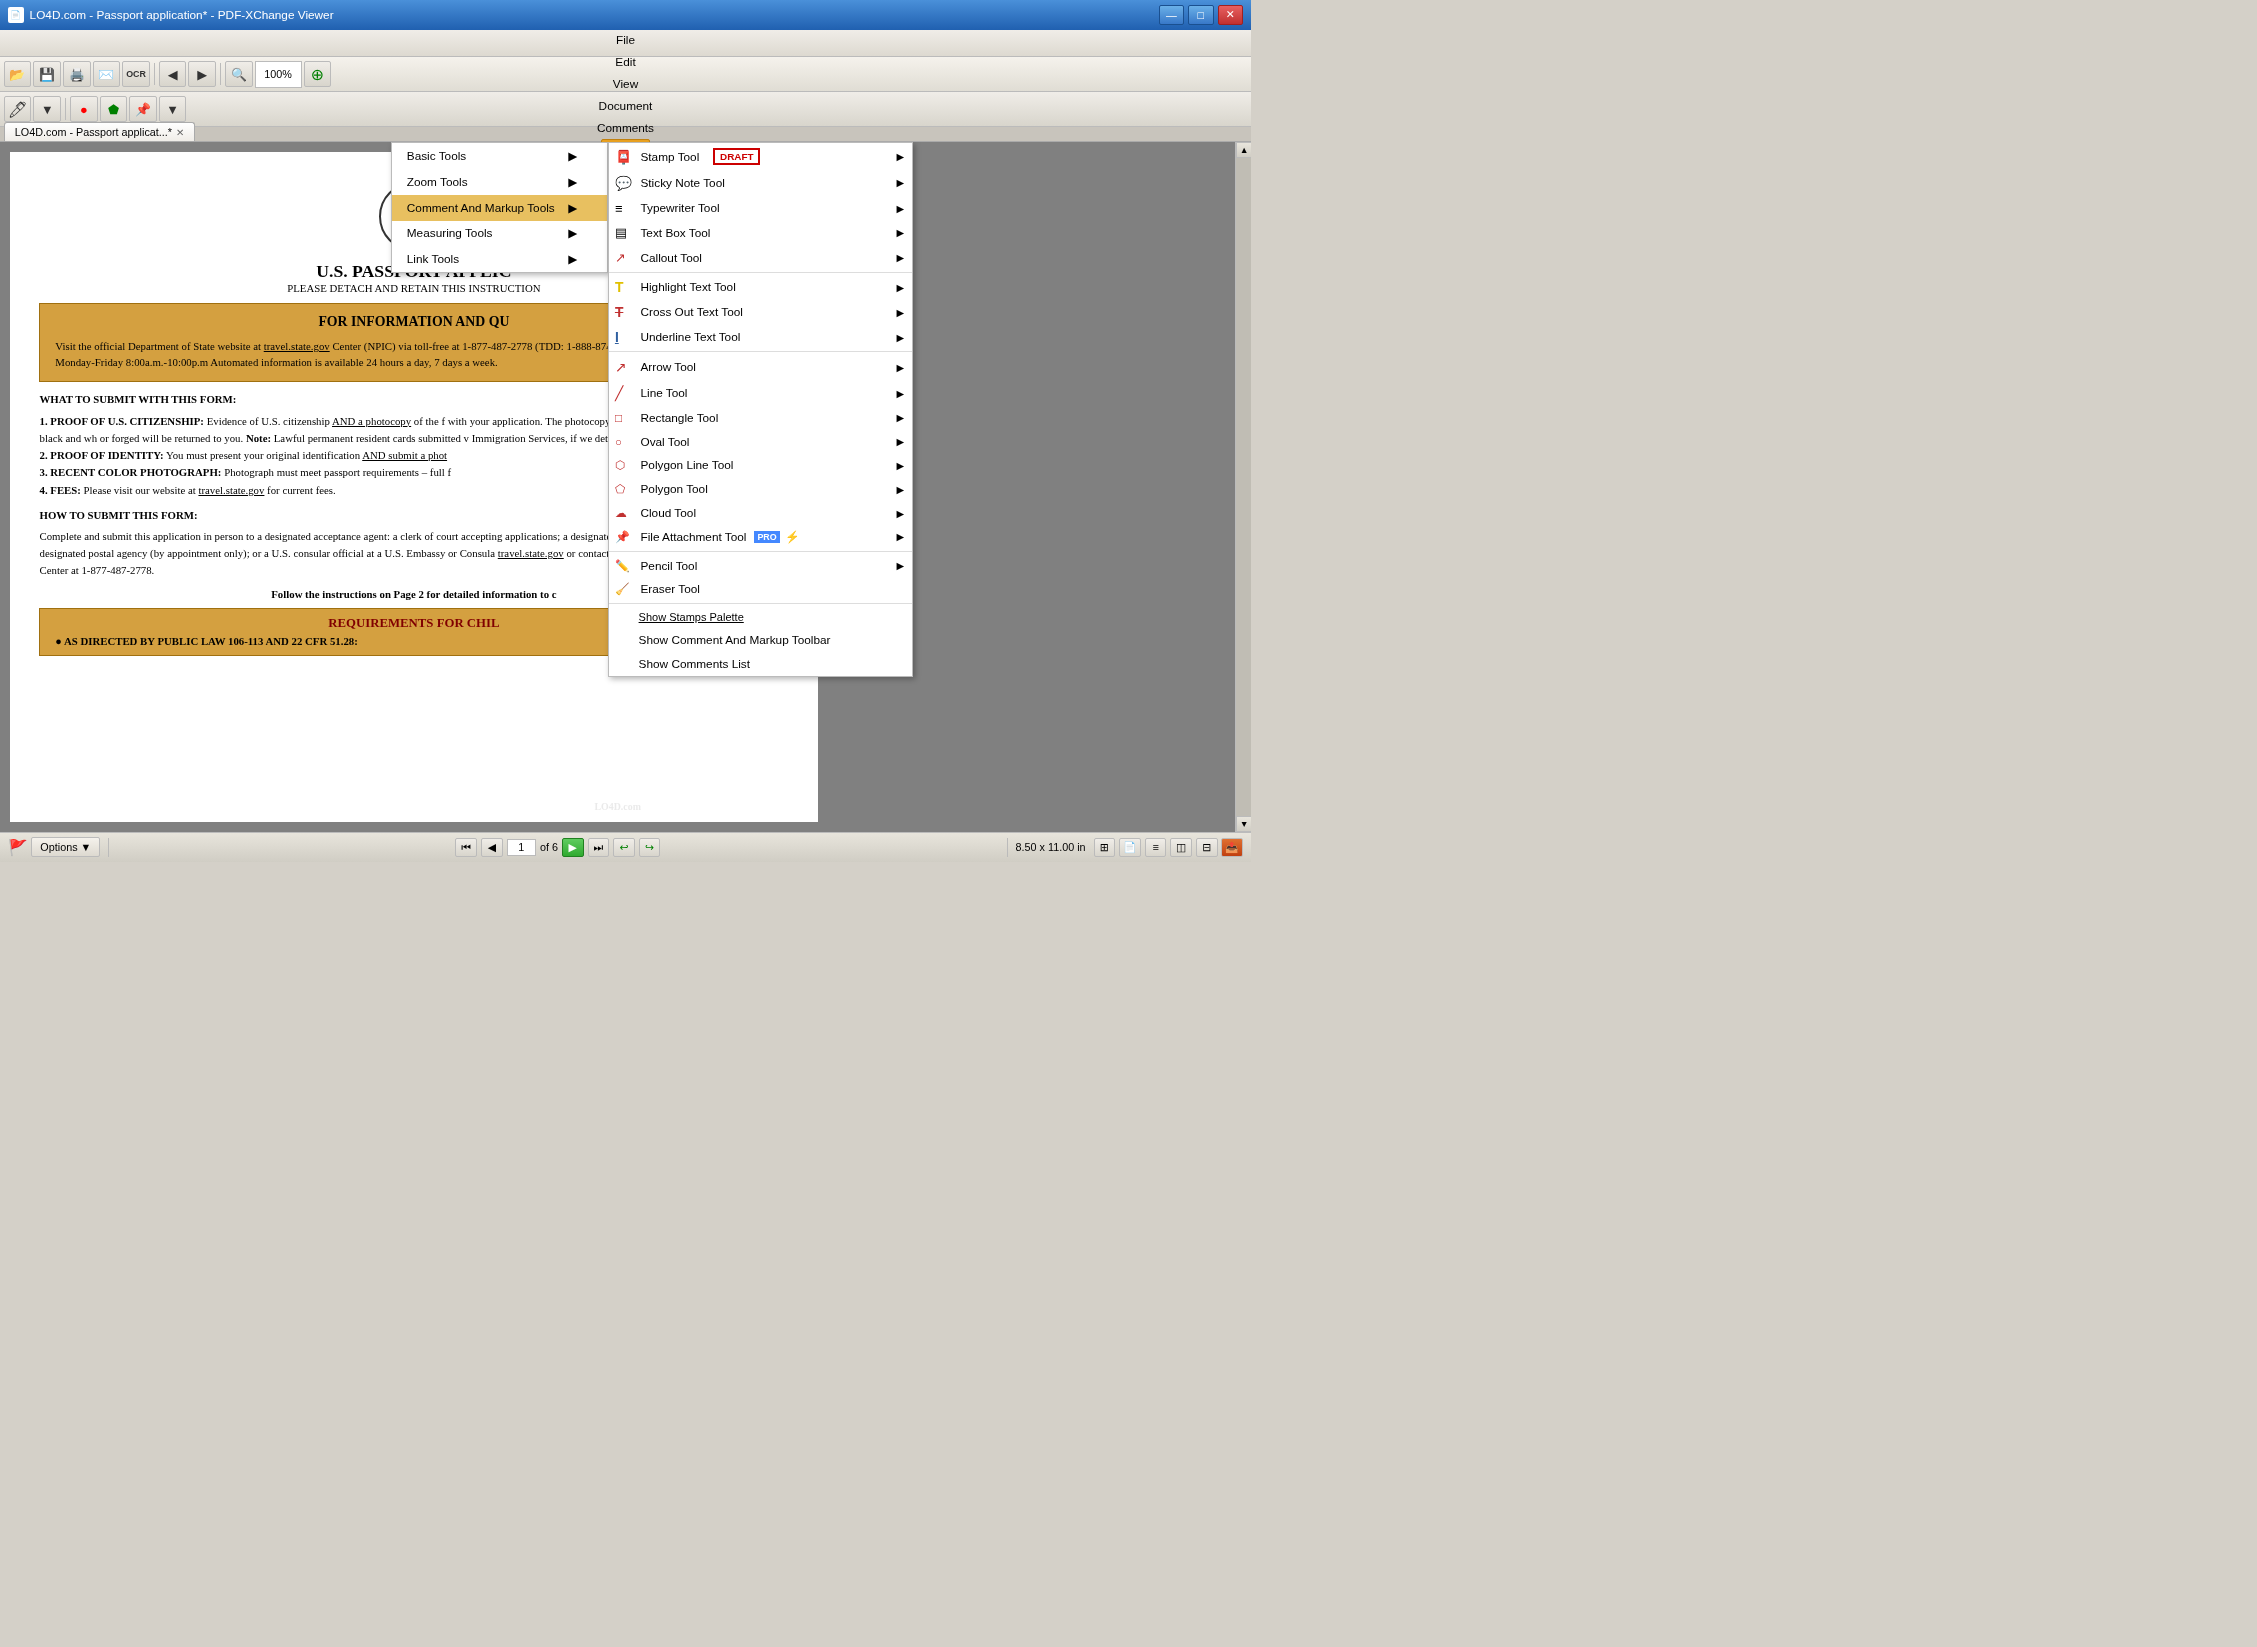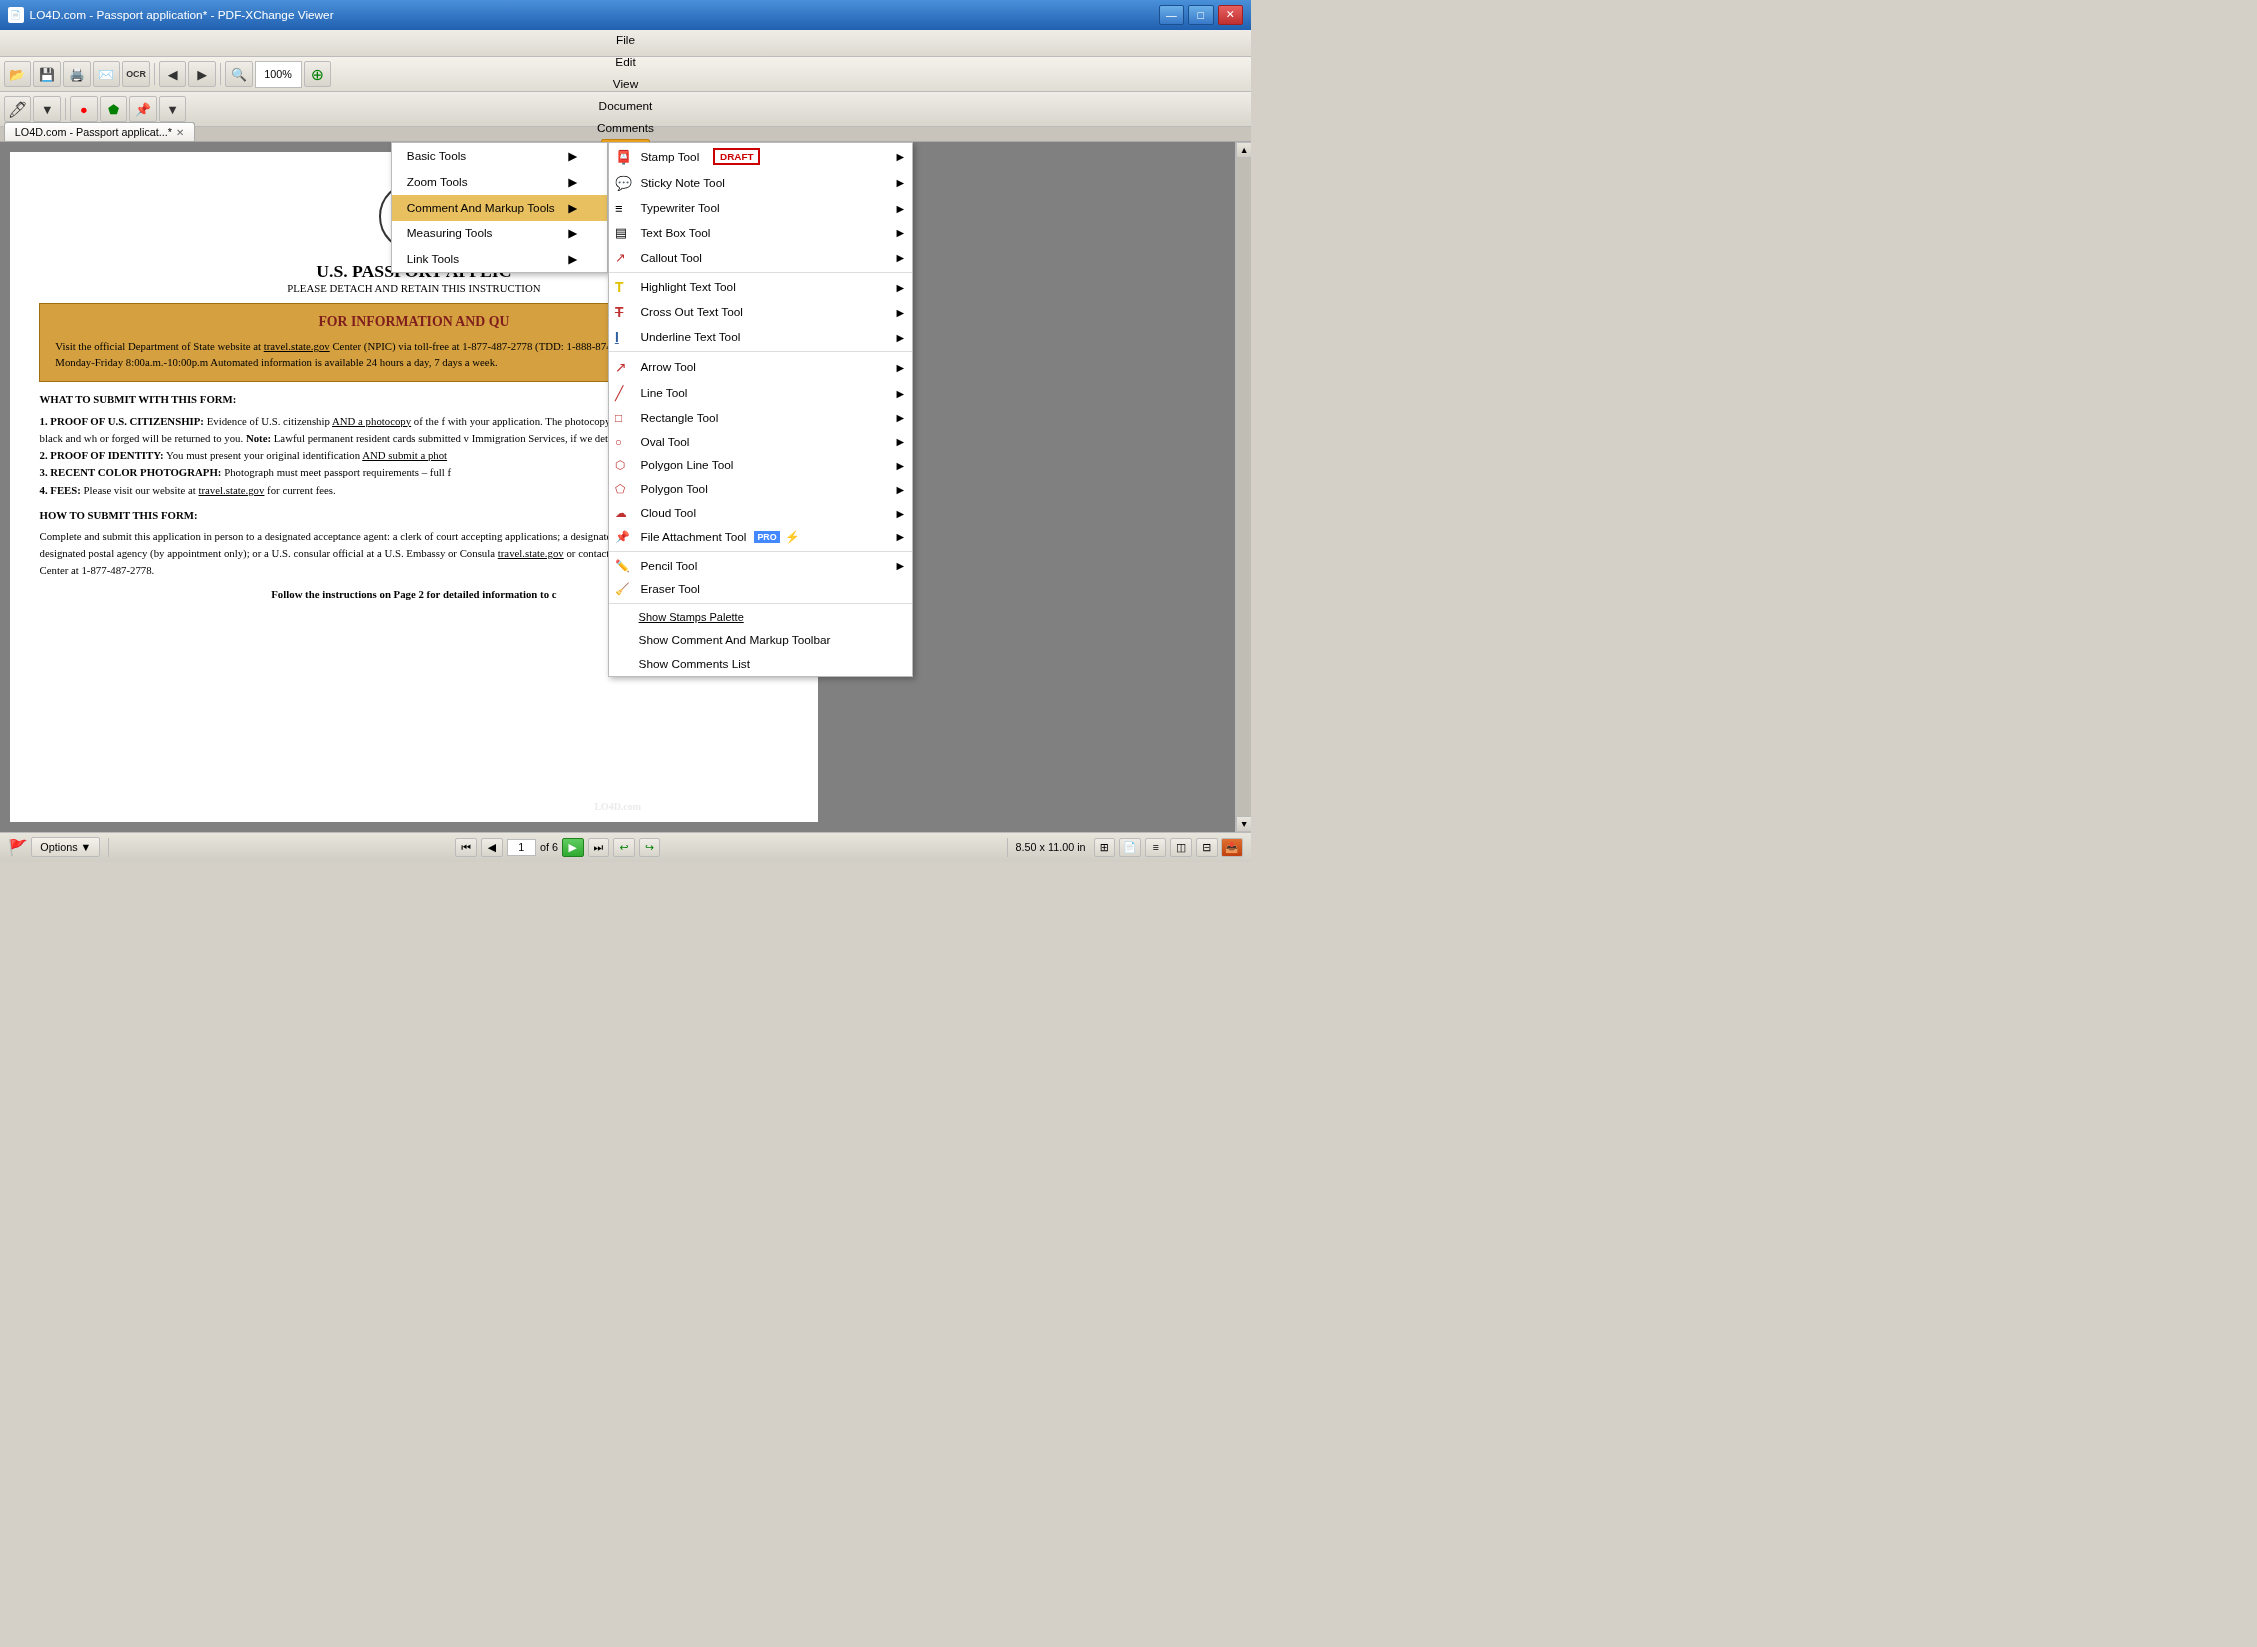--- a/index.html
+++ b/index.html
@@ -114,39 +114,43 @@
   <div style="background:white; width:808px; margin:9.9px; padding:29.6px; position:relative; font-family:'Times New Roman',serif; overflow:hidden; height:670px;">
     <div style="text-align:center; margin-bottom:9.9px;">
       <div style="display:inline-block; width:69px; height:69px; border:2px solid #333; border-radius:50%; font-size:31.5px; line-height:69px; text-align:center;">🦅</div>
     </div>
     <div style="text-align:center;">
       <strong style="font-size:17.7px;">U.S. PASSPORT APPLIC</strong>
     </div>
     <div style="text-align:center; font-size:10.8px; margin-bottom:9.9px;">PLEASE DETACH AND RETAIN THIS INSTRUCTION</div>
 
     <div style="background:#d4a040; border:1px solid #a07010; padding:9.9px 14.8px; margin:9.9px 0;">
-      <div style="font-size:13.8px; font-weight:bold; text-align:center; color:#7f1d1d; margin-bottom:7.9px;">FOR INFORMATION AND QU</div>
+      <div style="font-size:13.8px; font-weight:bold; text-align:center; color:#000000; margin-bottom:7.9px;">FOR INFORMATION AND QU</div>
       <p style="font-size:10.8px; line-height:1.5;">Visit the official Department of State website at <u>travel.state.gov</u> Center (NPIC) via toll-free at 1-877-487-2778 (TDD: 1-888-874-77 Representatives are available Monday-Friday 8:00a.m.-10:00p.m Automated information is available 24 hours a day, 7 days a week.</p>
     </div>
 
     <div style="font-size:10.8px; line-height:1.6;">
       <p style="font-weight:bold; margin-bottom:3.9px;">WHAT TO SUBMIT WITH THIS FORM:</p>
       <p><strong>1. PROOF OF U.S. CITIZENSHIP:</strong> Evidence of U.S. citizenship <u>AND a photocopy</u> of the f with your application. The photocopy must be on 8 ½ inch by 11 inch paper, black and wh or forged will be returned to you. <strong>Note:</strong> Lawful permanent resident cards submitted v Immigration Services, if we determine that you are a U.S. citizen.</p>
       <p><strong>2. PROOF OF IDENTITY:</strong> You must present your original identification <u>AND submit a phot</u></p>
       <p><strong>3. RECENT COLOR PHOTOGRAPH:</strong> Photograph must meet passport requirements – full f</p>
       <p><strong>4. FEES:</strong> Please visit our website at <u>travel.state.gov</u> for current fees.</p>
     </div>
 
     <div style="font-size:10.8px; line-height:1.6; margin-top:7.9px;">
       <p style="font-weight:bold; margin-bottom:3.9px;">HOW TO SUBMIT THIS FORM:</p>
       <p>Complete and submit this application in person to a designated acceptance agent: a clerk of court accepting applications; a designated municipal or county official; a designated postal agency (by appointment only); or a U.S. consular official at a U.S. Embassy or Consula <u>travel.state.gov</u> or contact the National Passport Information Center at 1-877-487-2778.</p>
     </div>
 
     <div style="text-align:center; font-weight:bold; font-size:10.8px; margin-top:7.9px;">Follow the instructions on Page 2 for detailed information to c</div>
 
+    <div style="background:#d4a040; border:1px solid #a07010; padding:7.9px 14.8px; margin-top:7.9px;">
+      <div style="font-size:12.8px; font-weight:bold; text-align:center; color:#800000;">REQUIREMENTS FOR CHIL</div>
+      <p style="font-size:10.8px; font-weight:bold; margin-top:3.9px;">● AS DIRECTED BY PUBLIC LAW 106-113 AND 22 CFR 51.28:</p>
+    </div>
 
     <div style="position:absolute; bottom:9.9px; right:177px; font-size:9.9px; color:#ccc; font-weight:bold; opacity:0.4;">LO4D.com</div>
   </div>
 
   <div style="position:absolute; right:0; top:0; width:15.8px; height:100%; background:#d0cdc4; border-left:1px solid #bbb; display:flex; flex-direction:column;">
     <div style="width:15.8px; height:15.8px; background:linear-gradient(to bottom,#e8e5dc,#d0cdc4); border:1px solid #bbb; display:flex; align-items:center; justify-content:center; font-size:8.9px; cursor:pointer;">▲</div>
     <div style="flex:1; background:#c0bdb4;"></div>
     <div style="width:15.8px; height:15.8px; background:linear-gradient(to bottom,#e8e5dc,#d0cdc4); border:1px solid #bbb; display:flex; align-items:center; justify-content:center; font-size:8.9px; cursor:pointer;">▼</div>
   </div>
 

